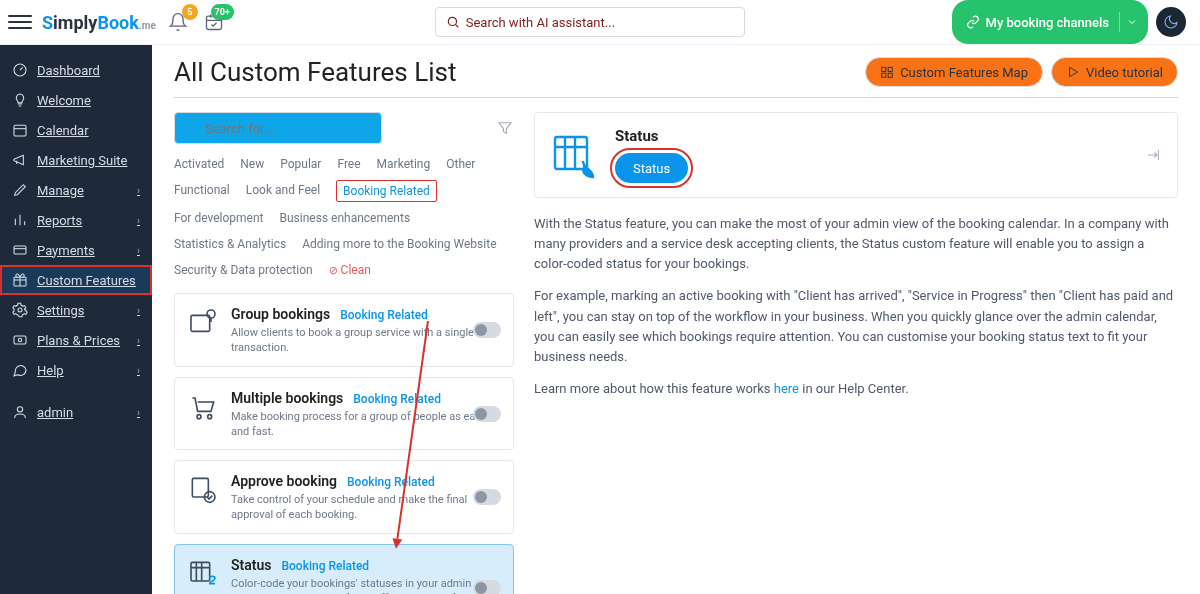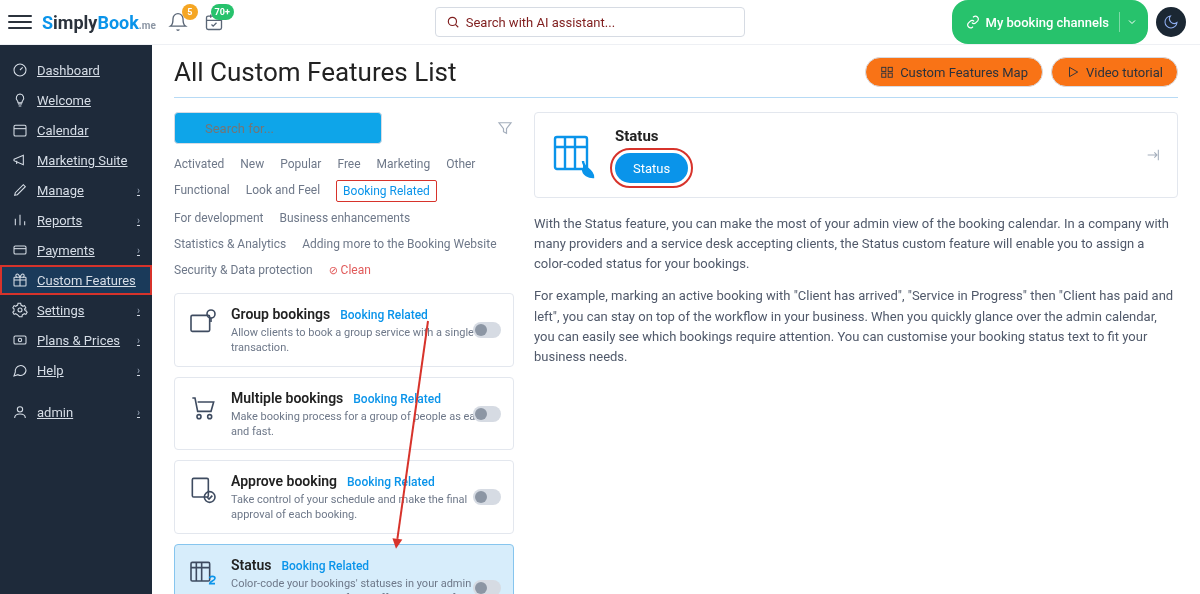--- a/index.html
+++ b/index.html
@@ -376,20 +376,23 @@
           <svg width="16" height="16" viewBox="0 0 24 24" fill="none" stroke="currentColor" stroke-width="1.6">
                 <path d="M4 12h14M14 8l4 4-4 4"></path>
                 <path d="M20 4v16"></path>
               </svg>
         </div>
       </div>
 
       <div class="detail-body">
         <p>With the Status feature, you can make the most of your admin view of the booking calendar. In a company with many providers and a service desk accepting clients, the Status custom feature will enable you to assign a color-coded status for your bookings.</p>
         <p>For example, marking an active booking with "Client has arrived", "Service in Progress" then "Client has paid and left", you can stay on top of the workflow in your business. When you quickly glance over the admin calendar, you can easily see which bookings require attention. You can customise your booking status text to fit your business needs.</p>
+        <p>
+          <span>Learn more about how this feature works </span><a href="#">here</a><span> in our Help Center.</span>
+        </p>
       </div>
     </div>
   </div>
 
   <div class="arrow-line">
         <div class="arrow-head"></div>
       </div>
 </div>
 </div>
 

